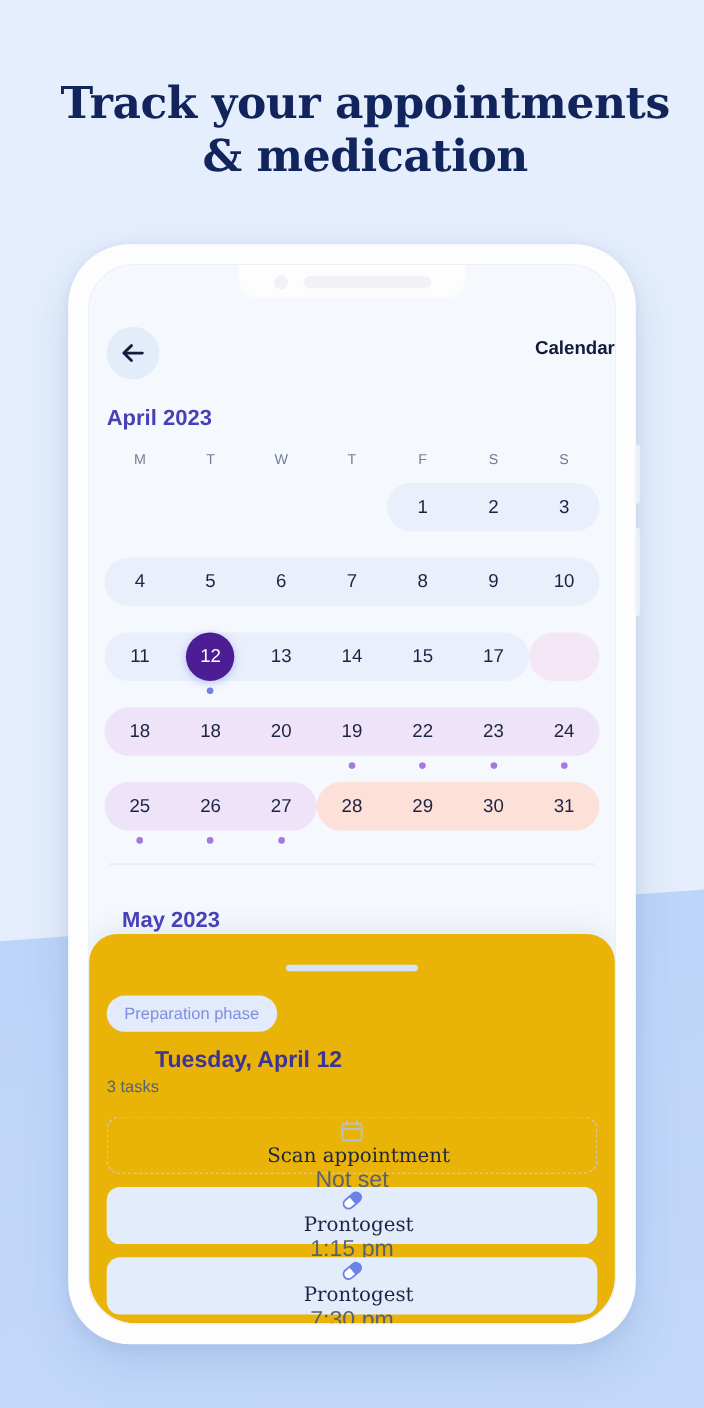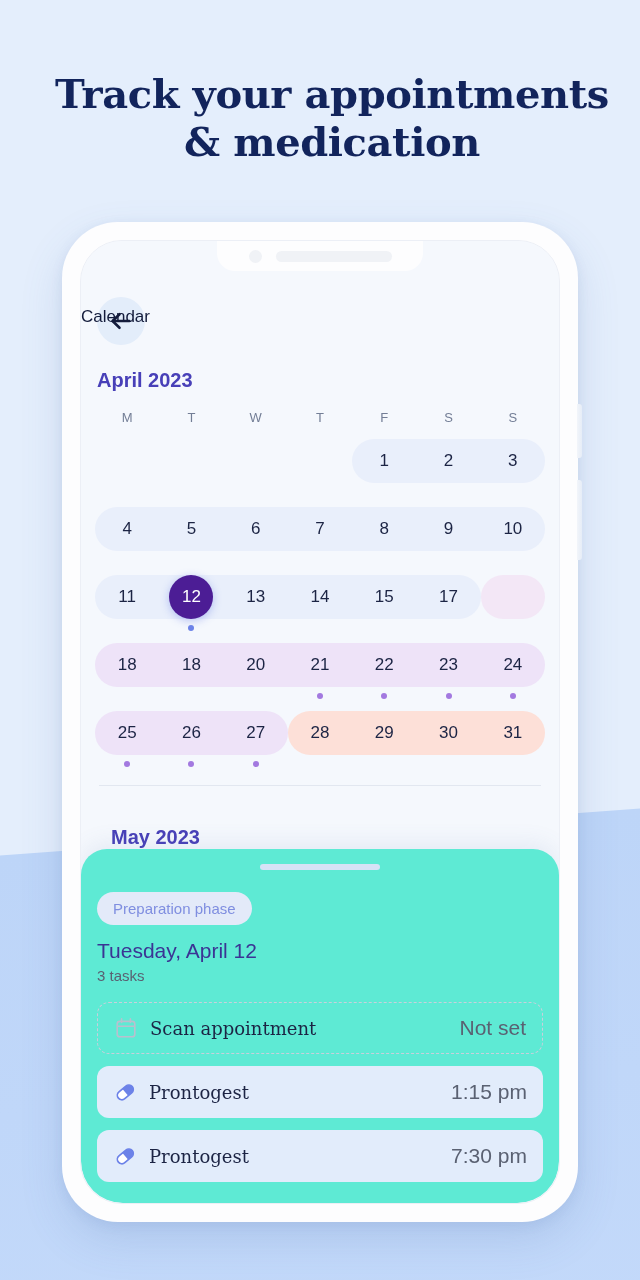--- a/index.html
+++ b/index.html
@@ -101,23 +101,23 @@
     width:48px; height:48px;
     border-radius:50%;
     background:#e3edfa;
     display:flex; align-items:center; justify-content:center;
     cursor:pointer;
   }
   .back-btn svg { display:block; }
   .screen-title {
     position:absolute;
     left:0; right:0; top:20px;
-    text-align:left;
+    text-align:right;
     font-size:17px;
-    font-weight:400;
+    font-weight:700;
     color:#131b3b;
   }
 
   .month-label {
     margin:6px 0 0 16px;
     font-size:20px;
     font-weight:700;
     color:#4840b8;
   }
 
@@ -191,62 +191,64 @@
     font-size:20px;
     font-weight:700;
     color:#4840b8;
   }
 
   
   .sheet {
     position:absolute;
     left:0; right:0; bottom:0;
     height:354px;
-    background:#5eead4;
+    background:#eab308;
     border-radius:26px 26px 42px 42px;
     box-shadow:0 -6px 22px rgba(90,115,170,.10);
     z-index:30;
-    padding:4px 16px;
+    padding:17px 16px;
   }
   .sheet-handle {
     width:120px; height:6px;
     border-radius:4px;
     background:#d6e2f6;
     margin:11px auto 0 auto;
     cursor:grab;
   }
   .phase-badge {
     display:inline-block;
     margin-top:22px;
     padding:8px 16px;
     border-radius:18px;
     background:#e3eaf9;
     color:#7f8ee0;
     font-size:15px;
   }
   .sheet-date {
     margin-top:14px;
     font-size:21px;
-    font-weight:400;
+    font-weight:700;
     color:#3b3494;
+    margin-left:44px;
   }
   .sheet-count {
     margin-top:4px;
     font-size:15px;
     color:#5a6172;
   }
 
   .task-list { margin-top:18px; display:flex; flex-direction:column; gap:12px; }
   .task {
     display:flex;
     align-items:center;
     height:52px;
     border-radius:12px;
     padding:0 16px;
     cursor:pointer;
+    flex-direction:column;
   }
   .task.empty {
     border:1.5px dashed #c9cfdb;
     background:transparent;
   }
   .task.filled {
     background:#e2ecfb;
     justify-content:space-between;
   }
   .task-icon { width:24px; height:24px; flex:0 0 24px; display:flex; align-items:center; justify-content:center; }
@@ -422,21 +424,21 @@
                 </div>
                 <div class="cell">
                   <div class="daynum">18</div>
                   <div class="dot none"></div>
                 </div>
                 <div class="cell">
                   <div class="daynum">20</div>
                   <div class="dot none"></div>
                 </div>
                 <div class="cell">
-                  <div class="daynum">21</div>
+                  <div class="daynum">19</div>
                   <div class="dot purple"></div>
                 </div>
                 <div class="cell">
                   <div class="daynum">22</div>
                   <div class="dot purple"></div>
                 </div>
                 <div class="cell">
                   <div class="daynum">23</div>
                   <div class="dot purple"></div>
                 </div>

